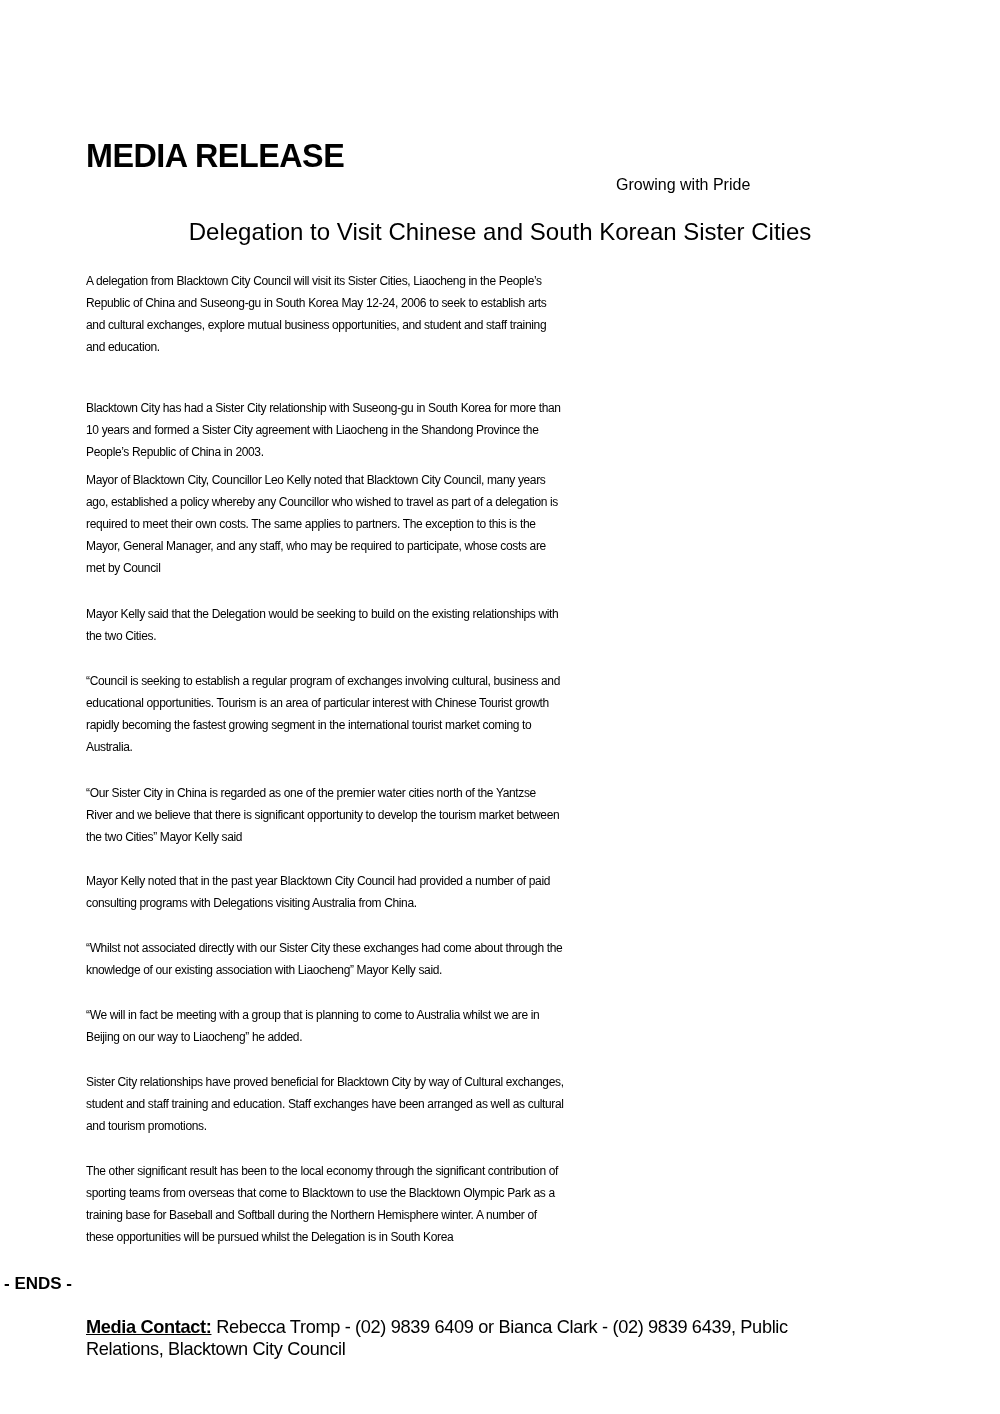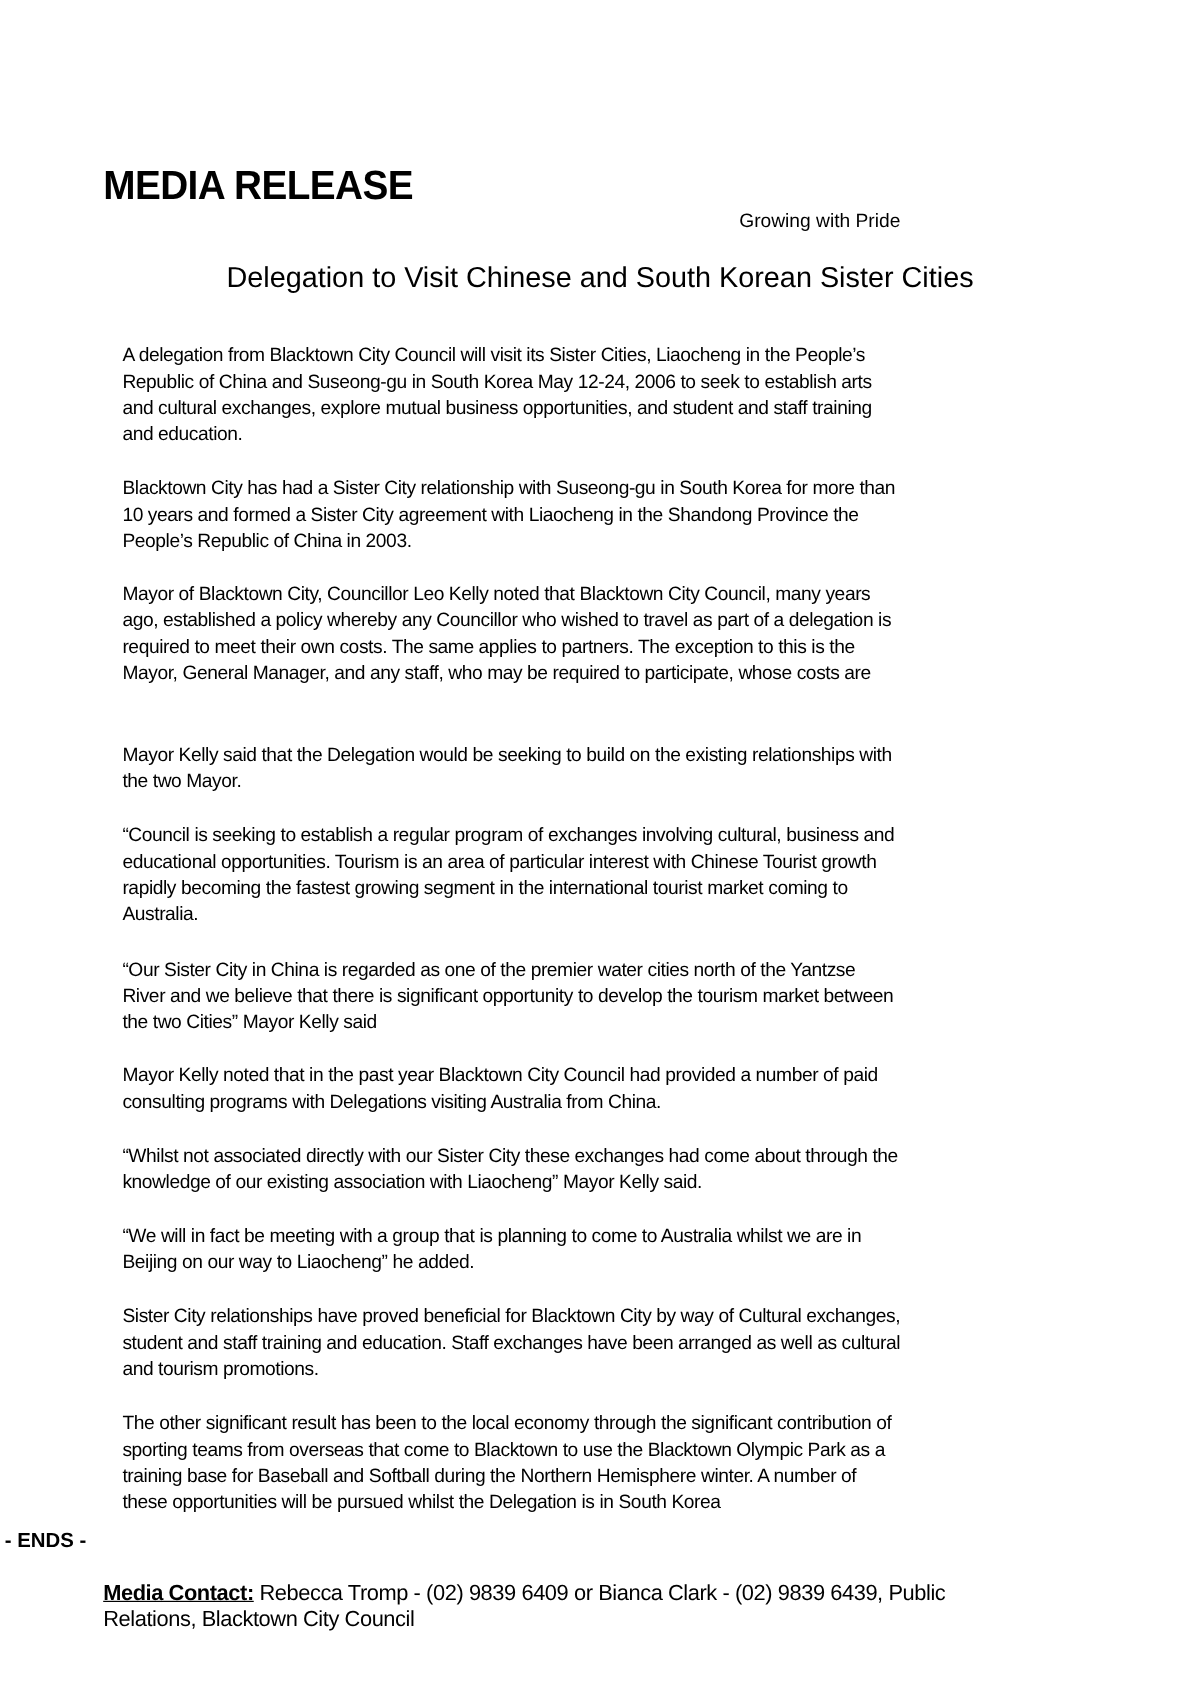--- a/index.html
+++ b/index.html
@@ -16,21 +16,21 @@
     .tagline {
       position: absolute; left: 616px; top: 176px;
       font-size: 16px; margin: 0;
     }
     .headline {
       position: absolute; left: 0; width: 1000px; top: 218px;
       text-align: center; font-size: 24px; font-weight: normal; margin: 0;
     }
     .para {
       position: absolute; left: 86px; width: 860px;
-      font-size: 16px; line-height: 22px; margin: 16px;
+      font-size: 12px; line-height: 22px; margin: 0;
       letter-spacing: -0.35px;
     }
     .para .ln { display: block; white-space: nowrap; }
     .ends {
       position: absolute; left: 0; width: 1000px; top: 1270px;
       text-align: left; font-size: 17px; font-weight: bold; margin: 4px;
     }
     .contact {
       position: absolute; left: 86px; top: 1316px; width: 860px;
       font-size: 18.2px; line-height: 22px; margin: 0; letter-spacing: -0.35px;
@@ -48,36 +48,37 @@
 
   <h2 class="headline">Delegation to Visit Chinese and South Korean Sister Cities</h2>
 
   <p class="para" style="top:270px">
     <span class="ln">A delegation from Blacktown City Council will visit its Sister Cities, Liaocheng in the People’s</span>
     <span class="ln">Republic of China and Suseong-gu in South Korea May 12-24, 2006 to seek to establish arts</span>
     <span class="ln">and cultural exchanges, explore mutual business opportunities, and student and staff training</span>
     <span class="ln">and education.</span>
   </p>
 
-  <p class="para" style="top:381px">
+  <p class="para" style="top:397px">
     <span class="ln">Blacktown City has had a Sister City relationship with Suseong-gu in South Korea for more than</span>
     <span class="ln">10 years and formed a Sister City agreement with Liaocheng in the Shandong Province the</span>
     <span class="ln">People’s Republic of China in 2003.</span>
   </p>
 
   <p class="para" style="top:469px">
     <span class="ln">Mayor of Blacktown City, Councillor Leo Kelly noted that Blacktown City Council, many years</span>
     <span class="ln">ago, established a policy whereby any Councillor who wished to travel as part of a delegation is</span>
     <span class="ln">required to meet their own costs. The same applies to partners. The exception to this is the</span>
     <span class="ln">Mayor, General Manager, and any staff, who may be required to participate, whose costs are</span>
+    <span class="ln">met by Council</span>
   </p>
 
   <p class="para" style="top:603px">
     <span class="ln">Mayor Kelly said that the Delegation would be seeking to build on the existing relationships with</span>
-    <span class="ln">the two Mayor.</span>
+    <span class="ln">the two Cities.</span>
   </p>
 
   <p class="para" style="top:670px">
     <span class="ln">“Council is seeking to establish a regular program of exchanges involving cultural, business and</span>
     <span class="ln">educational opportunities.  Tourism is an area of particular interest with Chinese Tourist growth</span>
     <span class="ln">rapidly becoming the fastest growing segment in the international tourist market coming to</span>
     <span class="ln">Australia.</span>
   </p>
 
   <p class="para" style="top:782px">

